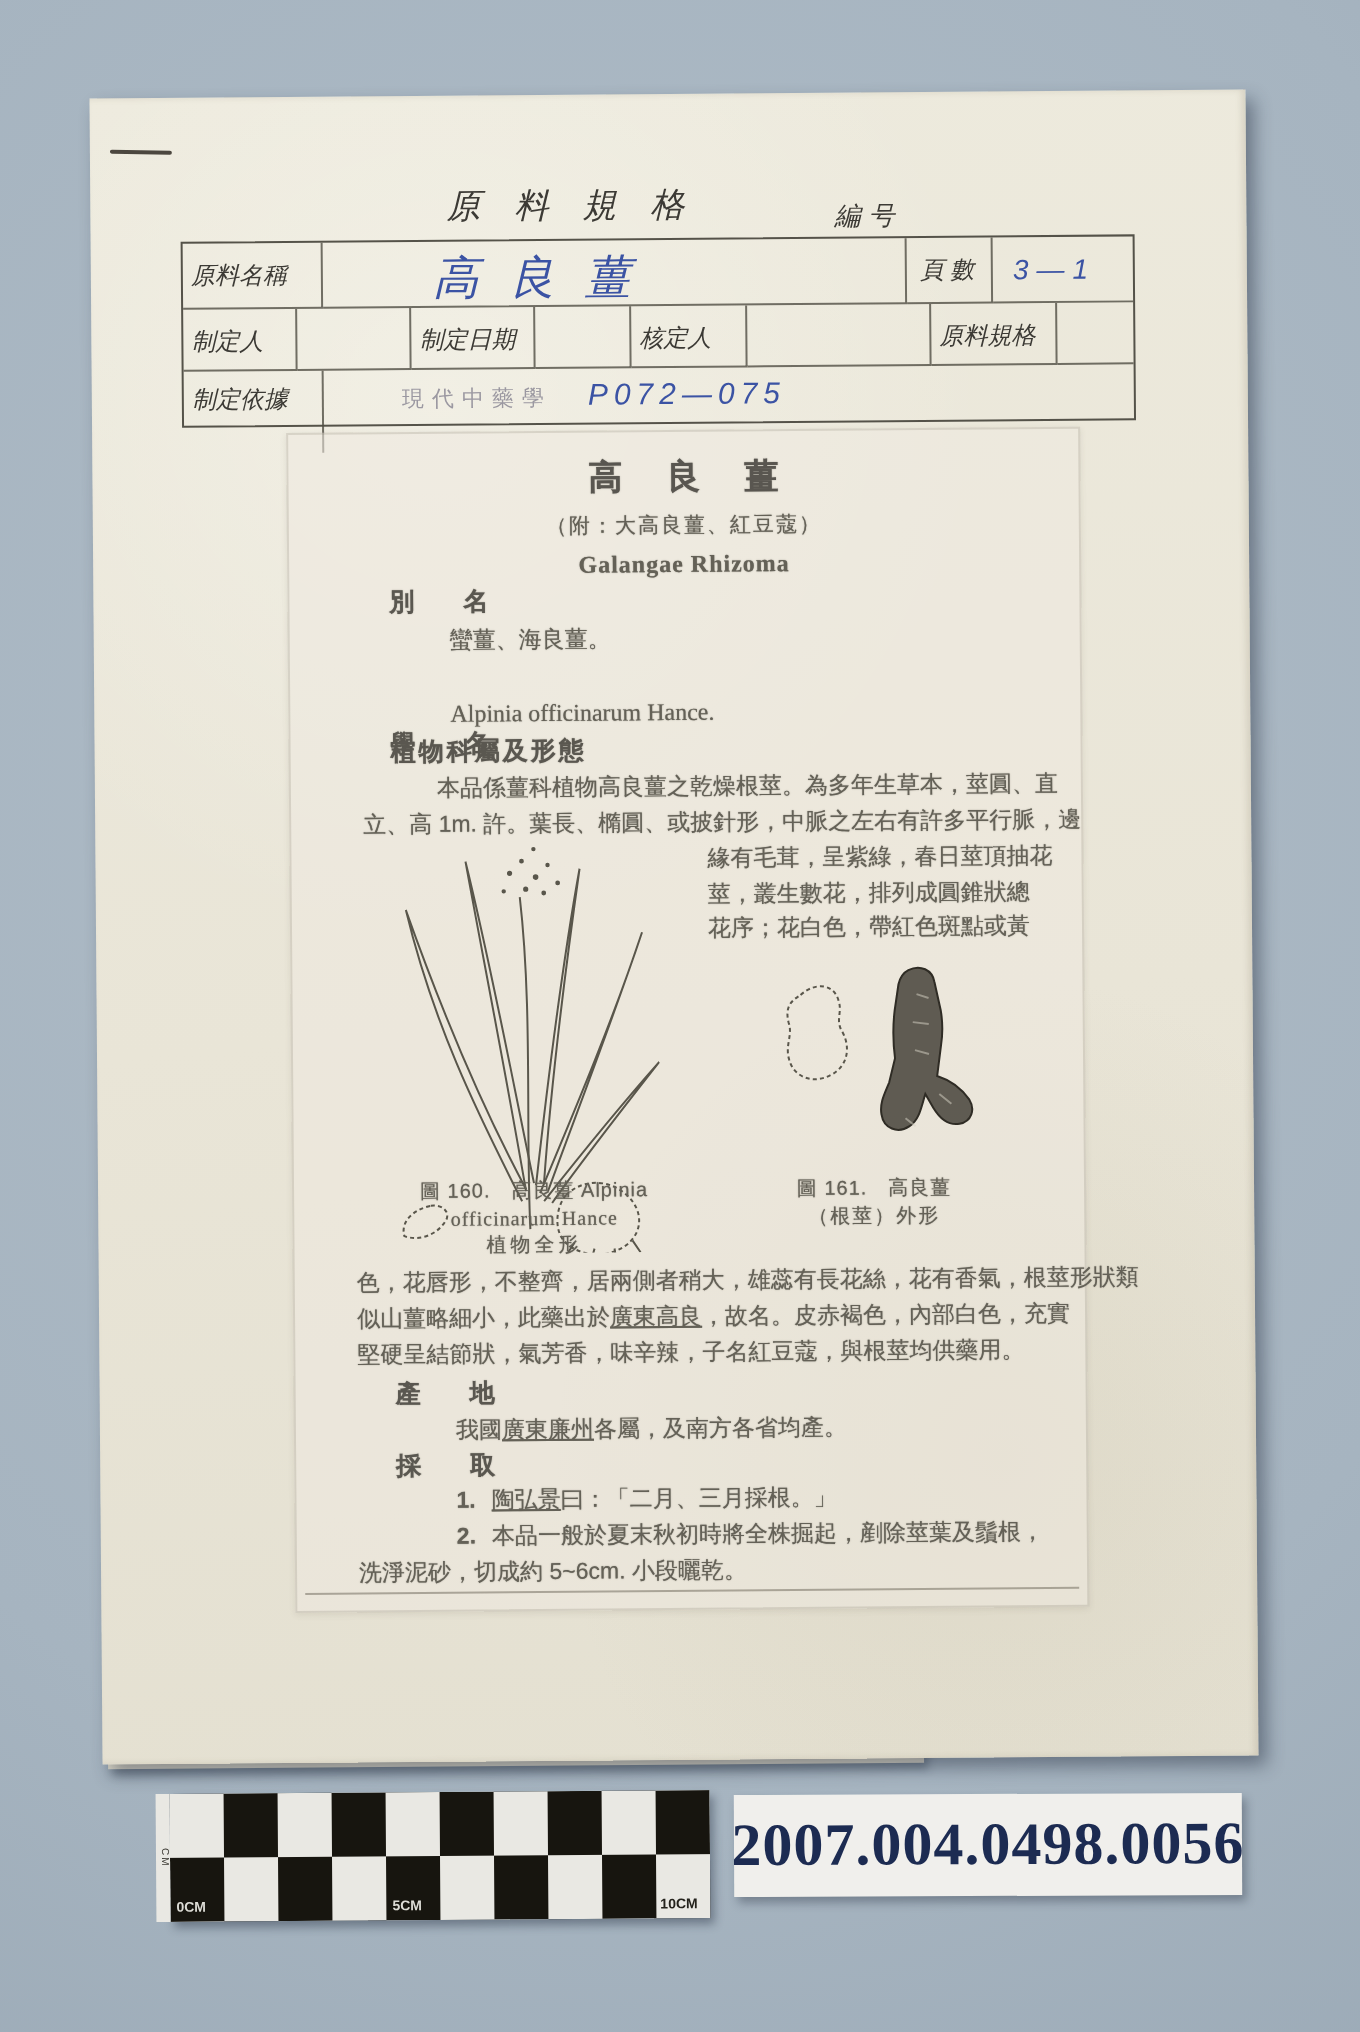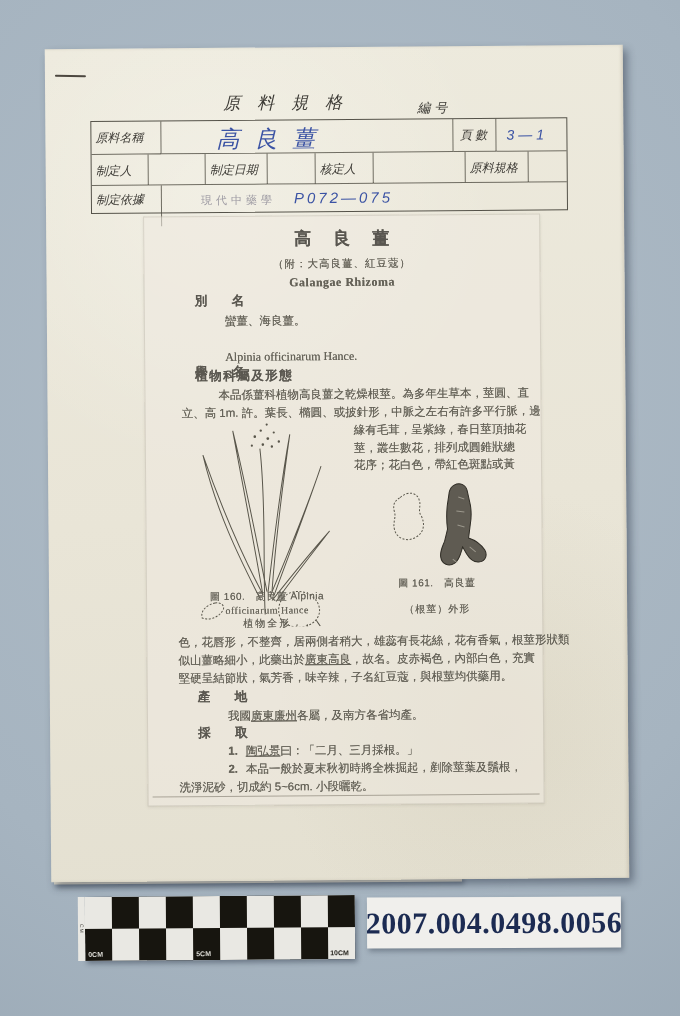--- a/index.html
+++ b/index.html
@@ -81,21 +81,21 @@
   #morph-l2{left:36px;top:189px;}
   #morph-r1{left:208px;top:207px;}
   #morph-r2{left:208px;top:225px;}
   #morph-r3{left:208px;top:242px;}
   #fig-left {position:absolute;left:36px;top:198px;width:166px;height:212px;}
   #fig-right{position:absolute;left:228px;top:262px;width:120px;height:118px;}
   .caption{font-size:10px;text-align:center;letter-spacing:.5px;}
   #cap-l1{left:30px;top:372px;width:180px;}
   #cap-l2{left:30px;top:386px;width:180px;}
   #cap-l3{left:30px;top:399px;width:180px;letter-spacing:2px;}
-  #cap-r1{left:230px;top:360px;width:120px;}
+  #cap-r1{left:230px;top:372px;width:120px;}
   #cap-r2{left:230px;top:386px;width:120px;letter-spacing:1px;}
   #morph-b1{left:31px;top:418px;}
   #morph-b2{left:31px;top:436px;}
   #morph-b3{left:31px;top:454px;}
   #hab-h {left:50px;top:473px;}
   #hab-t {left:80px;top:492px;}
   #col-h {left:50px;top:509px;}
   #col-1 {left:80px;top:527px;}
   #col-2 {left:80px;top:545px;}
   #col-2b{left:31px;top:563px;}

